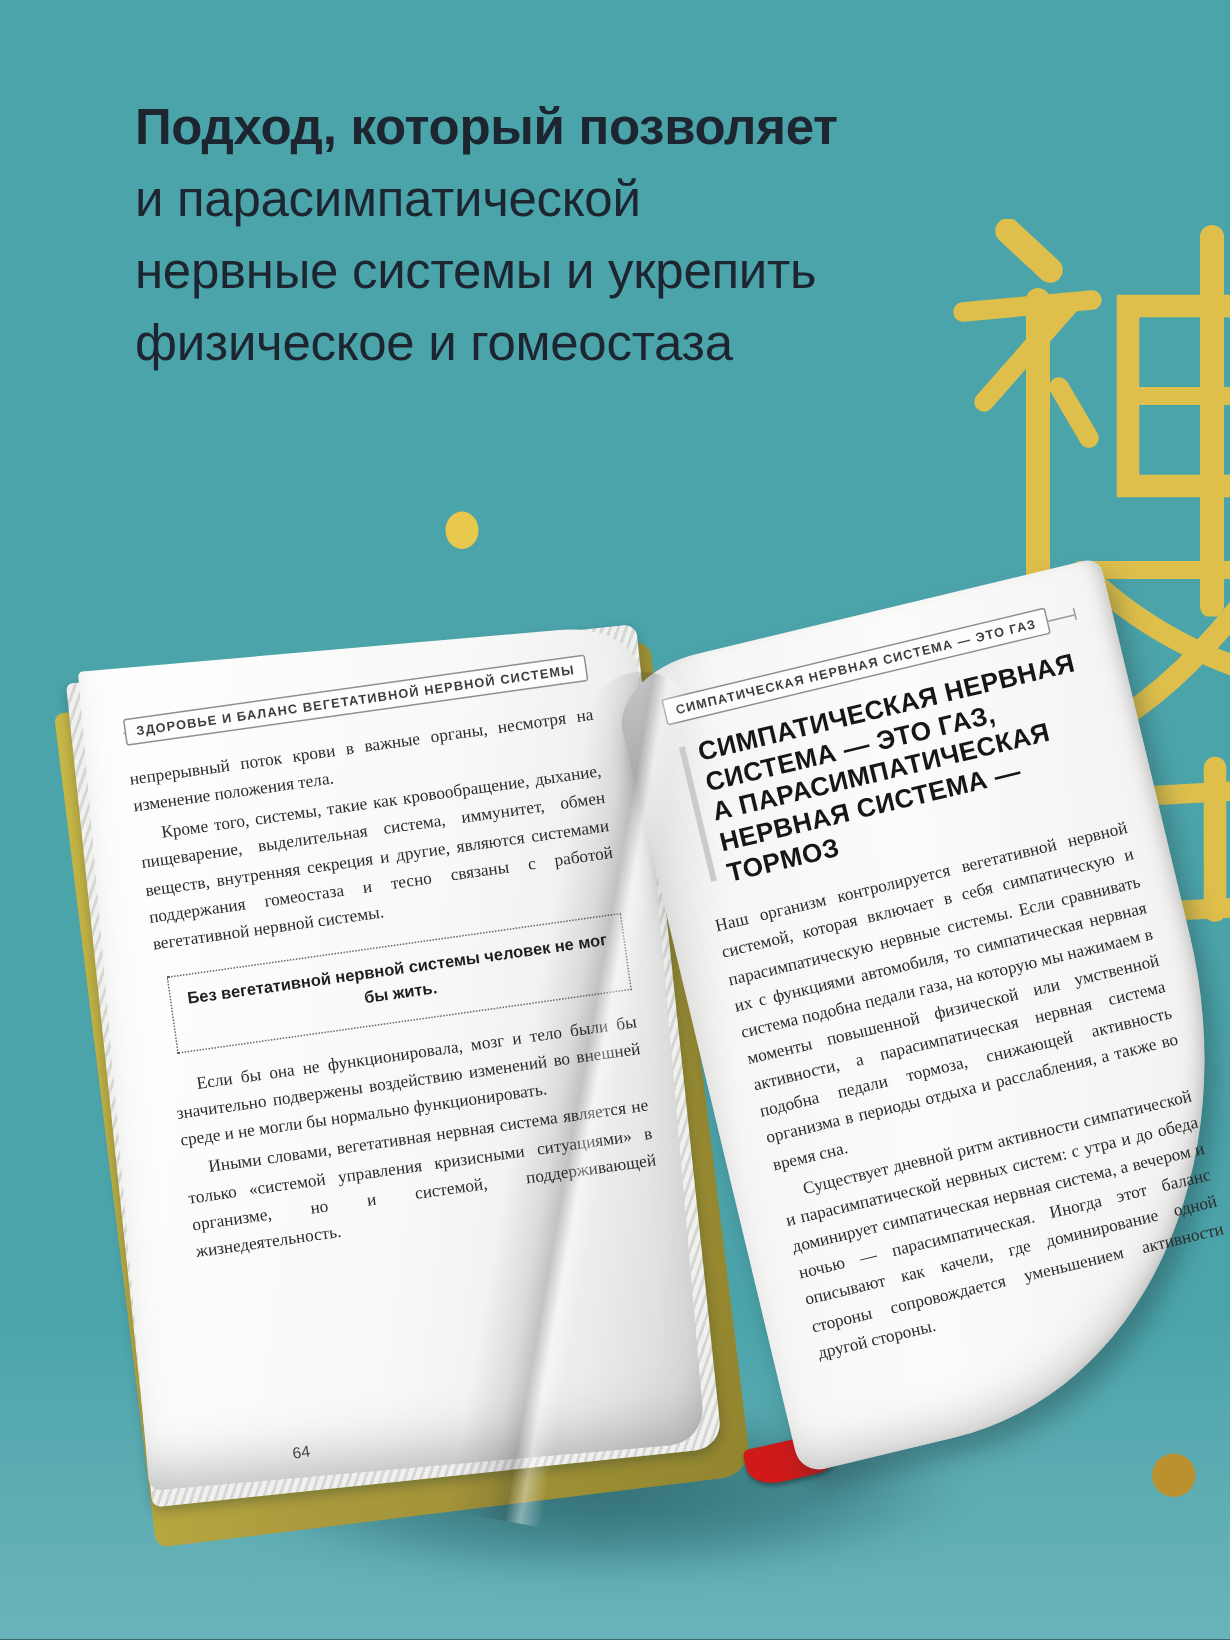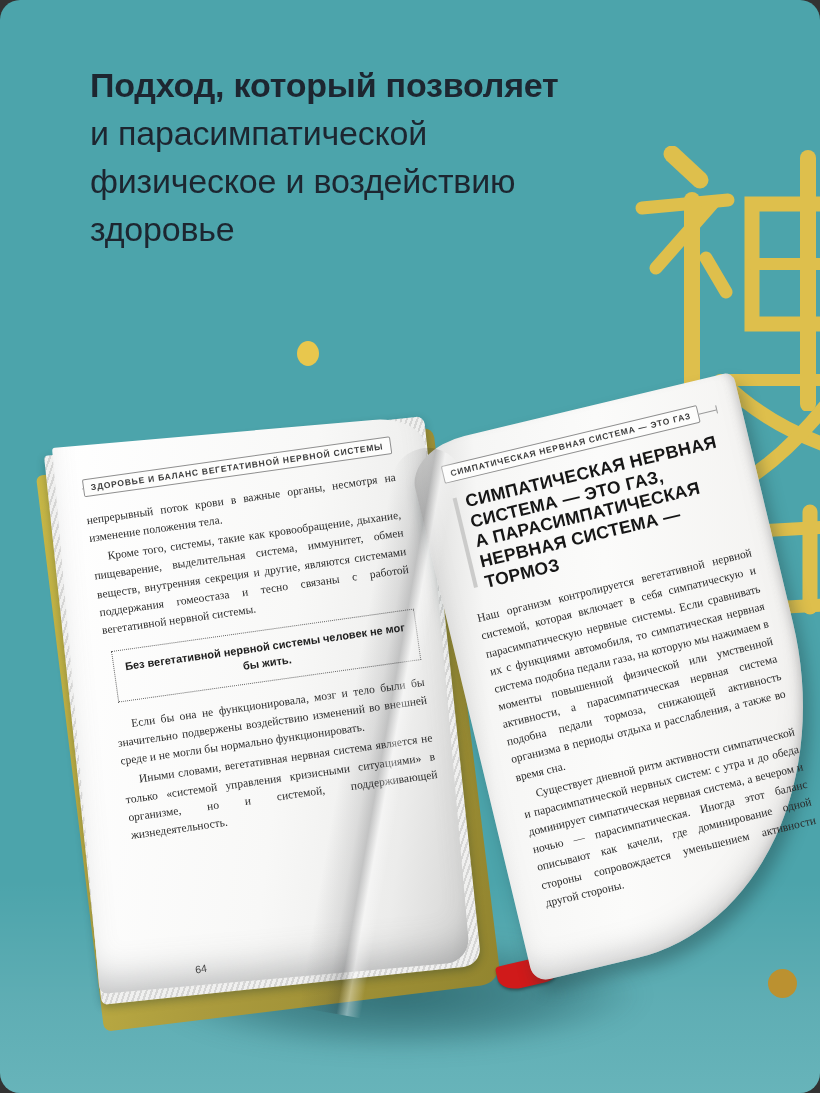--- a/index.html
+++ b/index.html
@@ -1,20 +1,19 @@
 <!DOCTYPE html>
 <html><head>
 <meta charset="utf-8">
 <style>
   html,body { margin:0; padding:0; background:#333; }
   .stage {
     position:relative; width:820px; height:1093px; overflow:hidden;
     background:#4ca4ab;
     font-family:"Liberation Sans", sans-serif;
-    border-radius:20px;
   }
   
   .bg-bottom-light { position:absolute; left:0; top:880px; width:820px; height:213px;
     background:linear-gradient(180deg, rgba(255,255,255,0) 0%, rgba(255,255,255,0.10) 55%, rgba(200,236,238,0.22) 100%); z-index:0; }
   .book-shadow { position:absolute; left:60px; top:915px; width:680px; height:160px; z-index:1;
     background:radial-gradient(ellipse 50% 50% at 50% 50%, rgba(14,60,66,0.55) 0%, rgba(14,60,66,0.30) 45%, rgba(14,60,66,0) 72%);
     filter:blur(10px); }
   .kanji { position:absolute; z-index:2; }
   .kanji svg { display:block; }
   .kanji path, .kanji rect { stroke:#debf4c; fill:none; stroke-linecap:round; }
@@ -109,22 +108,22 @@
       <path d="M30,238 L190,230" stroke-width="13"></path>
     </svg>
   </div>
 
   <div class="dot-small"></div>
   <div class="dot-gold"></div>
 
   <div class="headline">
     <span class="hl-line lead">Подход, который позволяет</span>
     <span class="hl-line">и парасимпатической</span>
-    <span class="hl-line">физическое и воздействию</span>
-    <span class="hl-line">здоровье</span>
+    <span class="hl-line">нервные системы и укрепить</span>
+    <span class="hl-line">физическое и гомеостаза</span>
   </div>
 
   <div class="book">
     <div class="cover"></div>
     <div class="stack"></div>
     <div class="ribbon"></div>
 
     <div class="page page-left">
       <div class="pl-inner">
         <div class="hdr-row">

